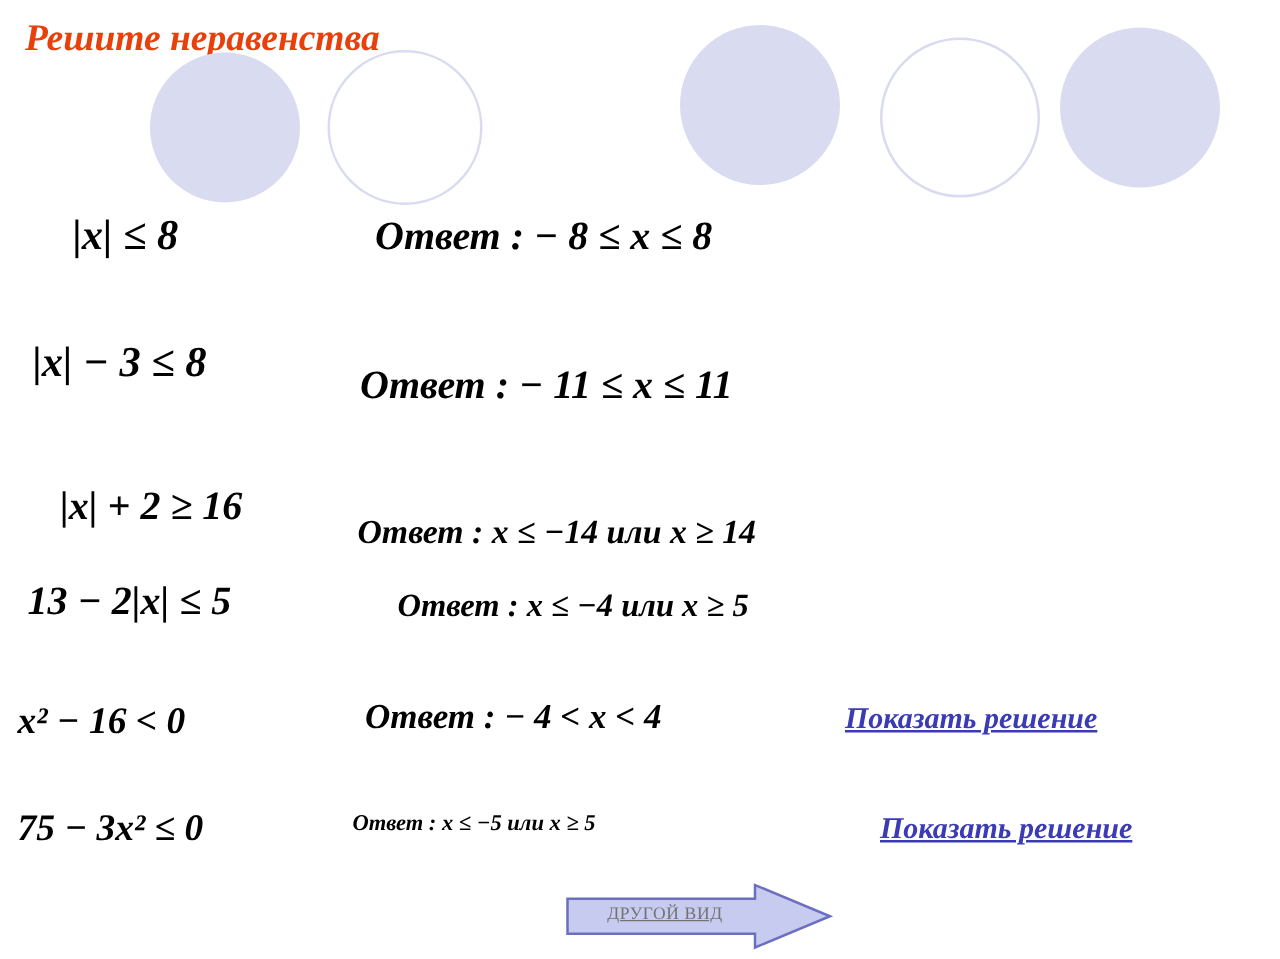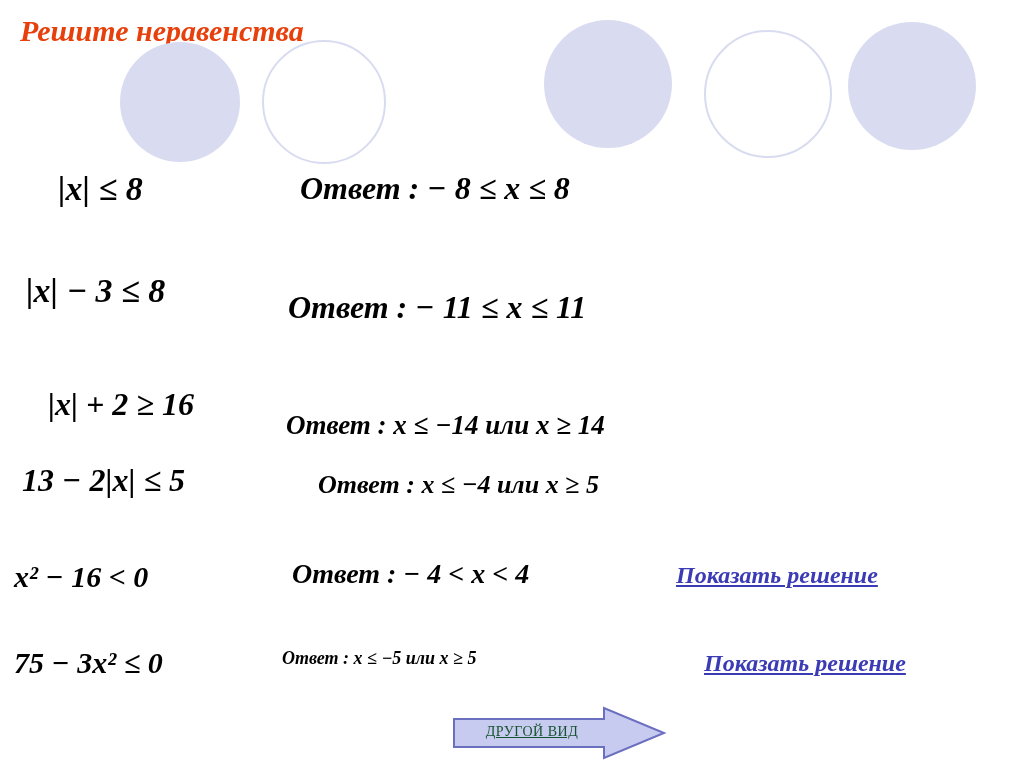--- a/index.html
+++ b/index.html
@@ -89,21 +89,21 @@
   }
   .arrow-label {
     position: absolute;
     left: 0;
     top: 18px;
     width: 160px;
     text-align: center;
     font-family: "Liberation Serif", serif;
     font-size: 14px;
     letter-spacing: 0.5px;
-    color: #14532d;
+    color: #737373;
     text-decoration: underline;
     white-space: nowrap;
   }
 </style>
 </head>
 <body>
 
 <div id="slide">
 
   <div class="title">Решите неравенства</div>

